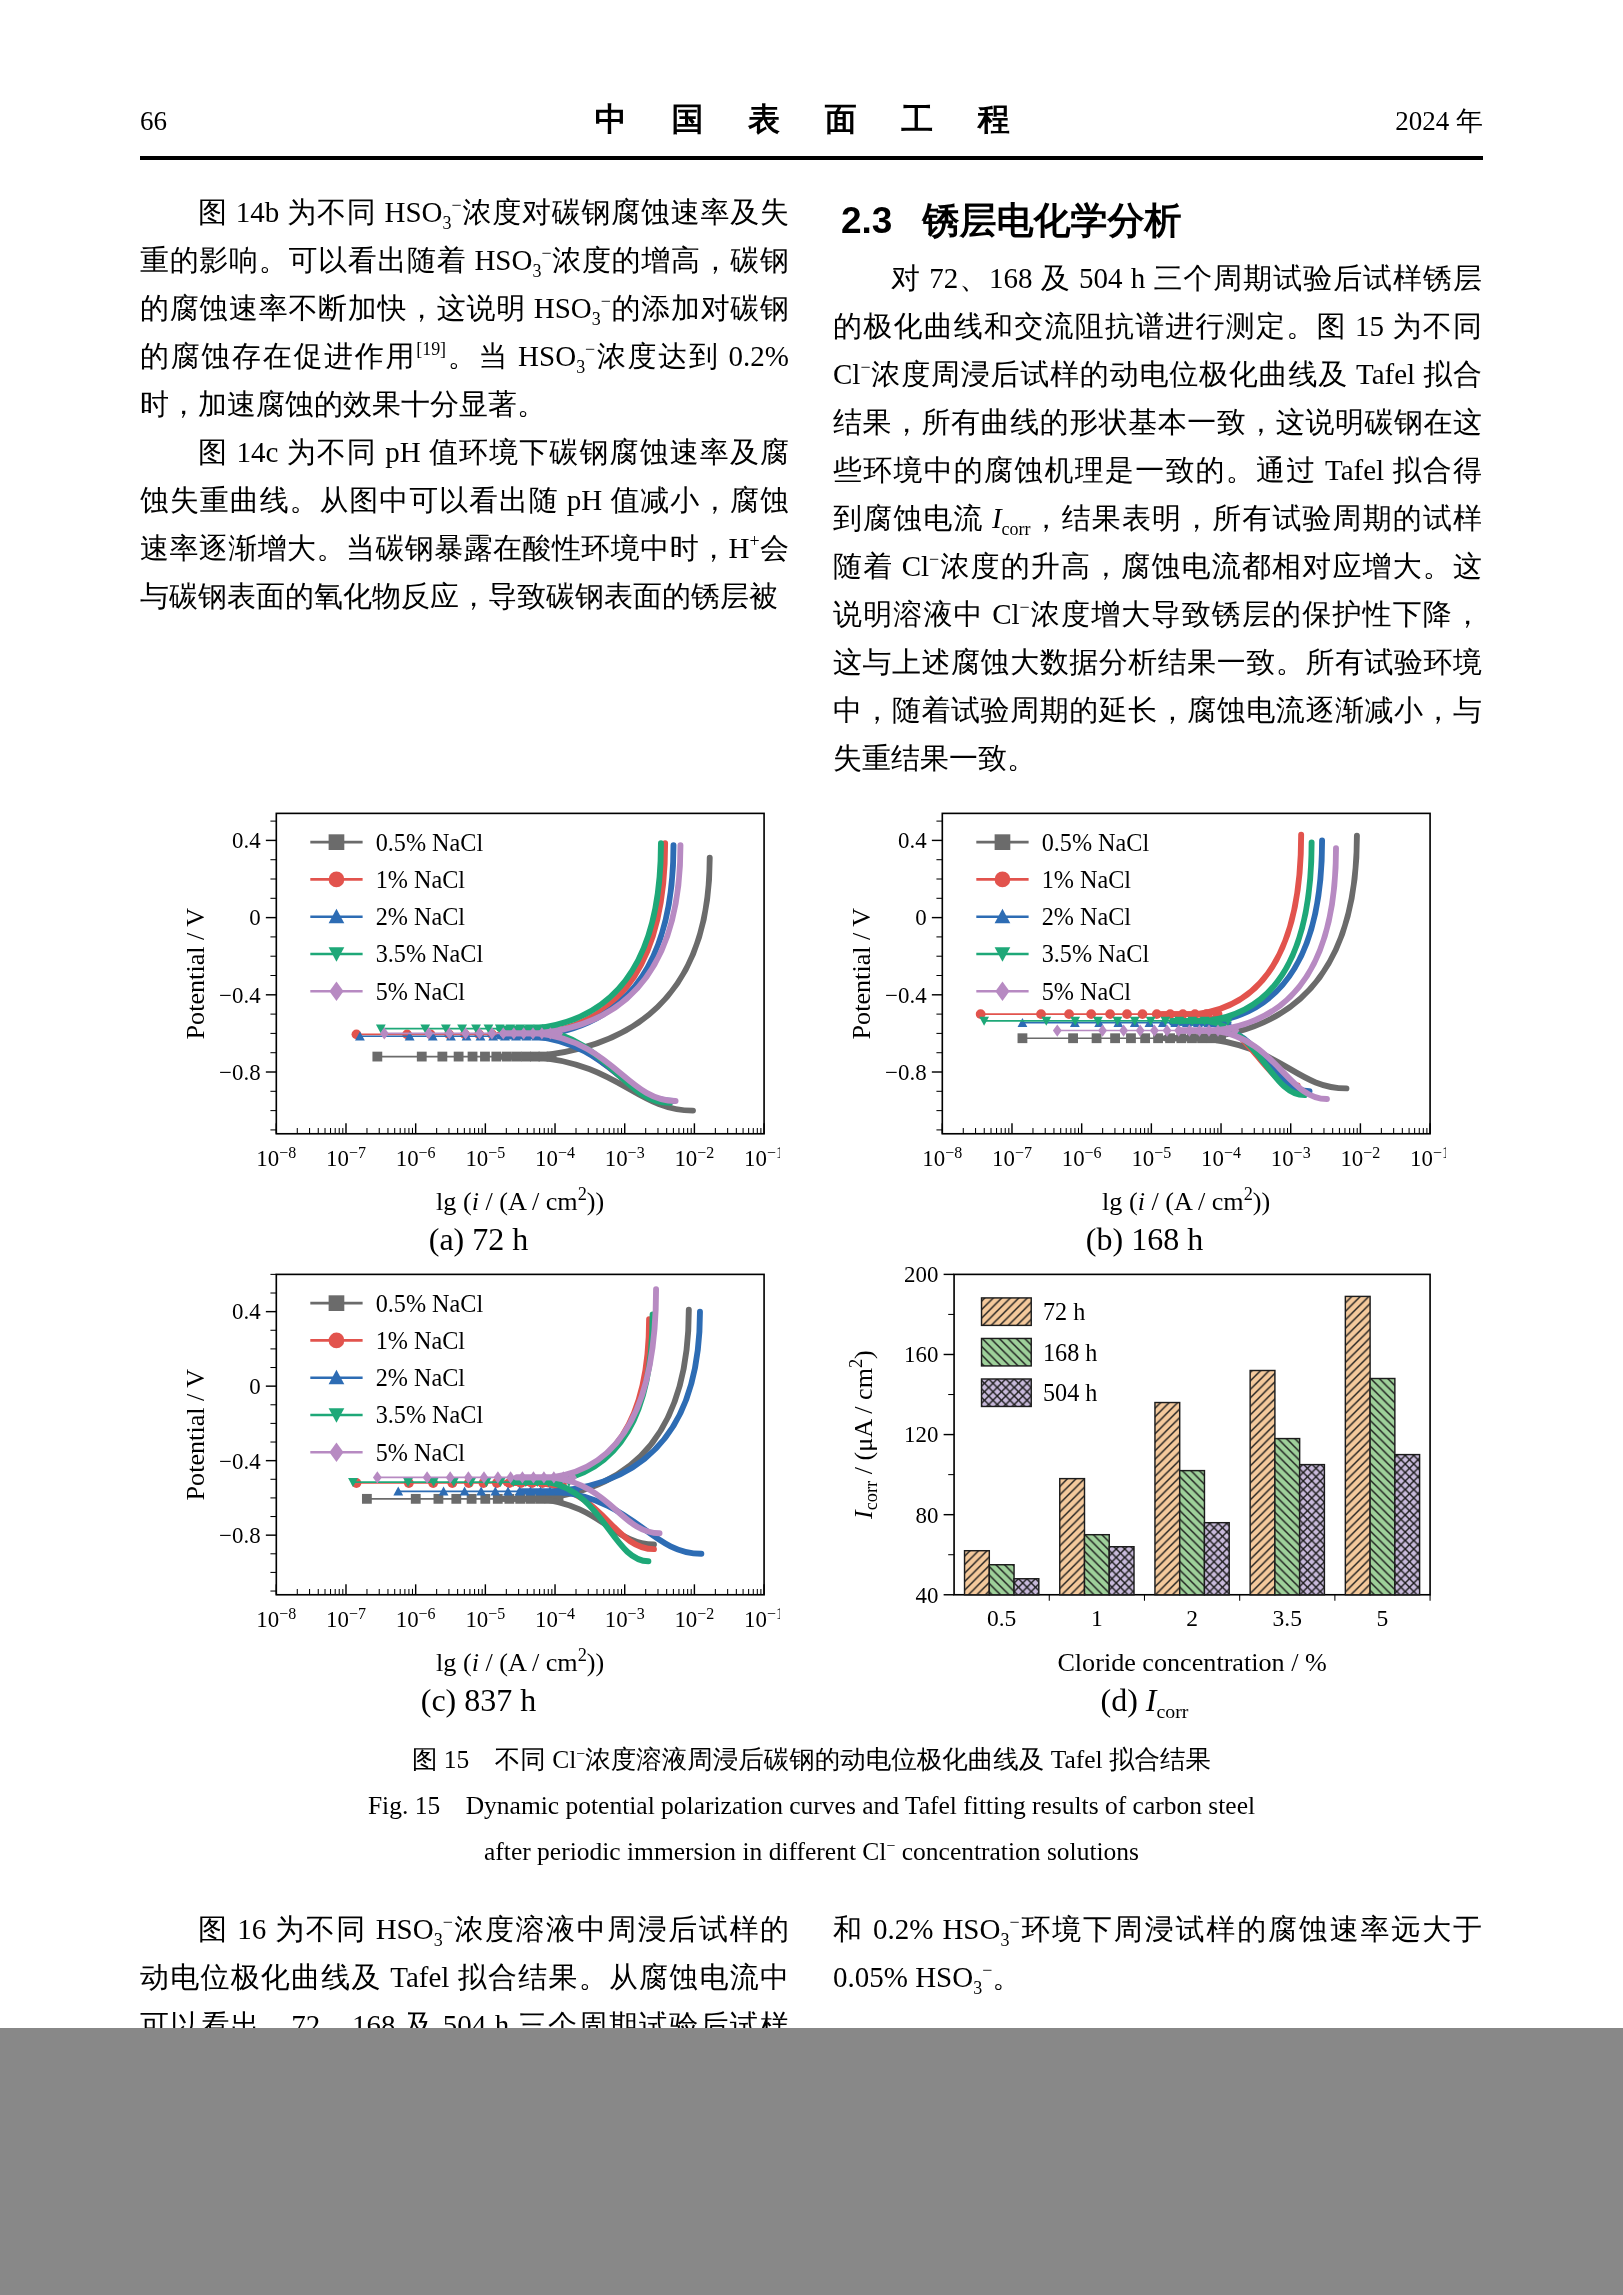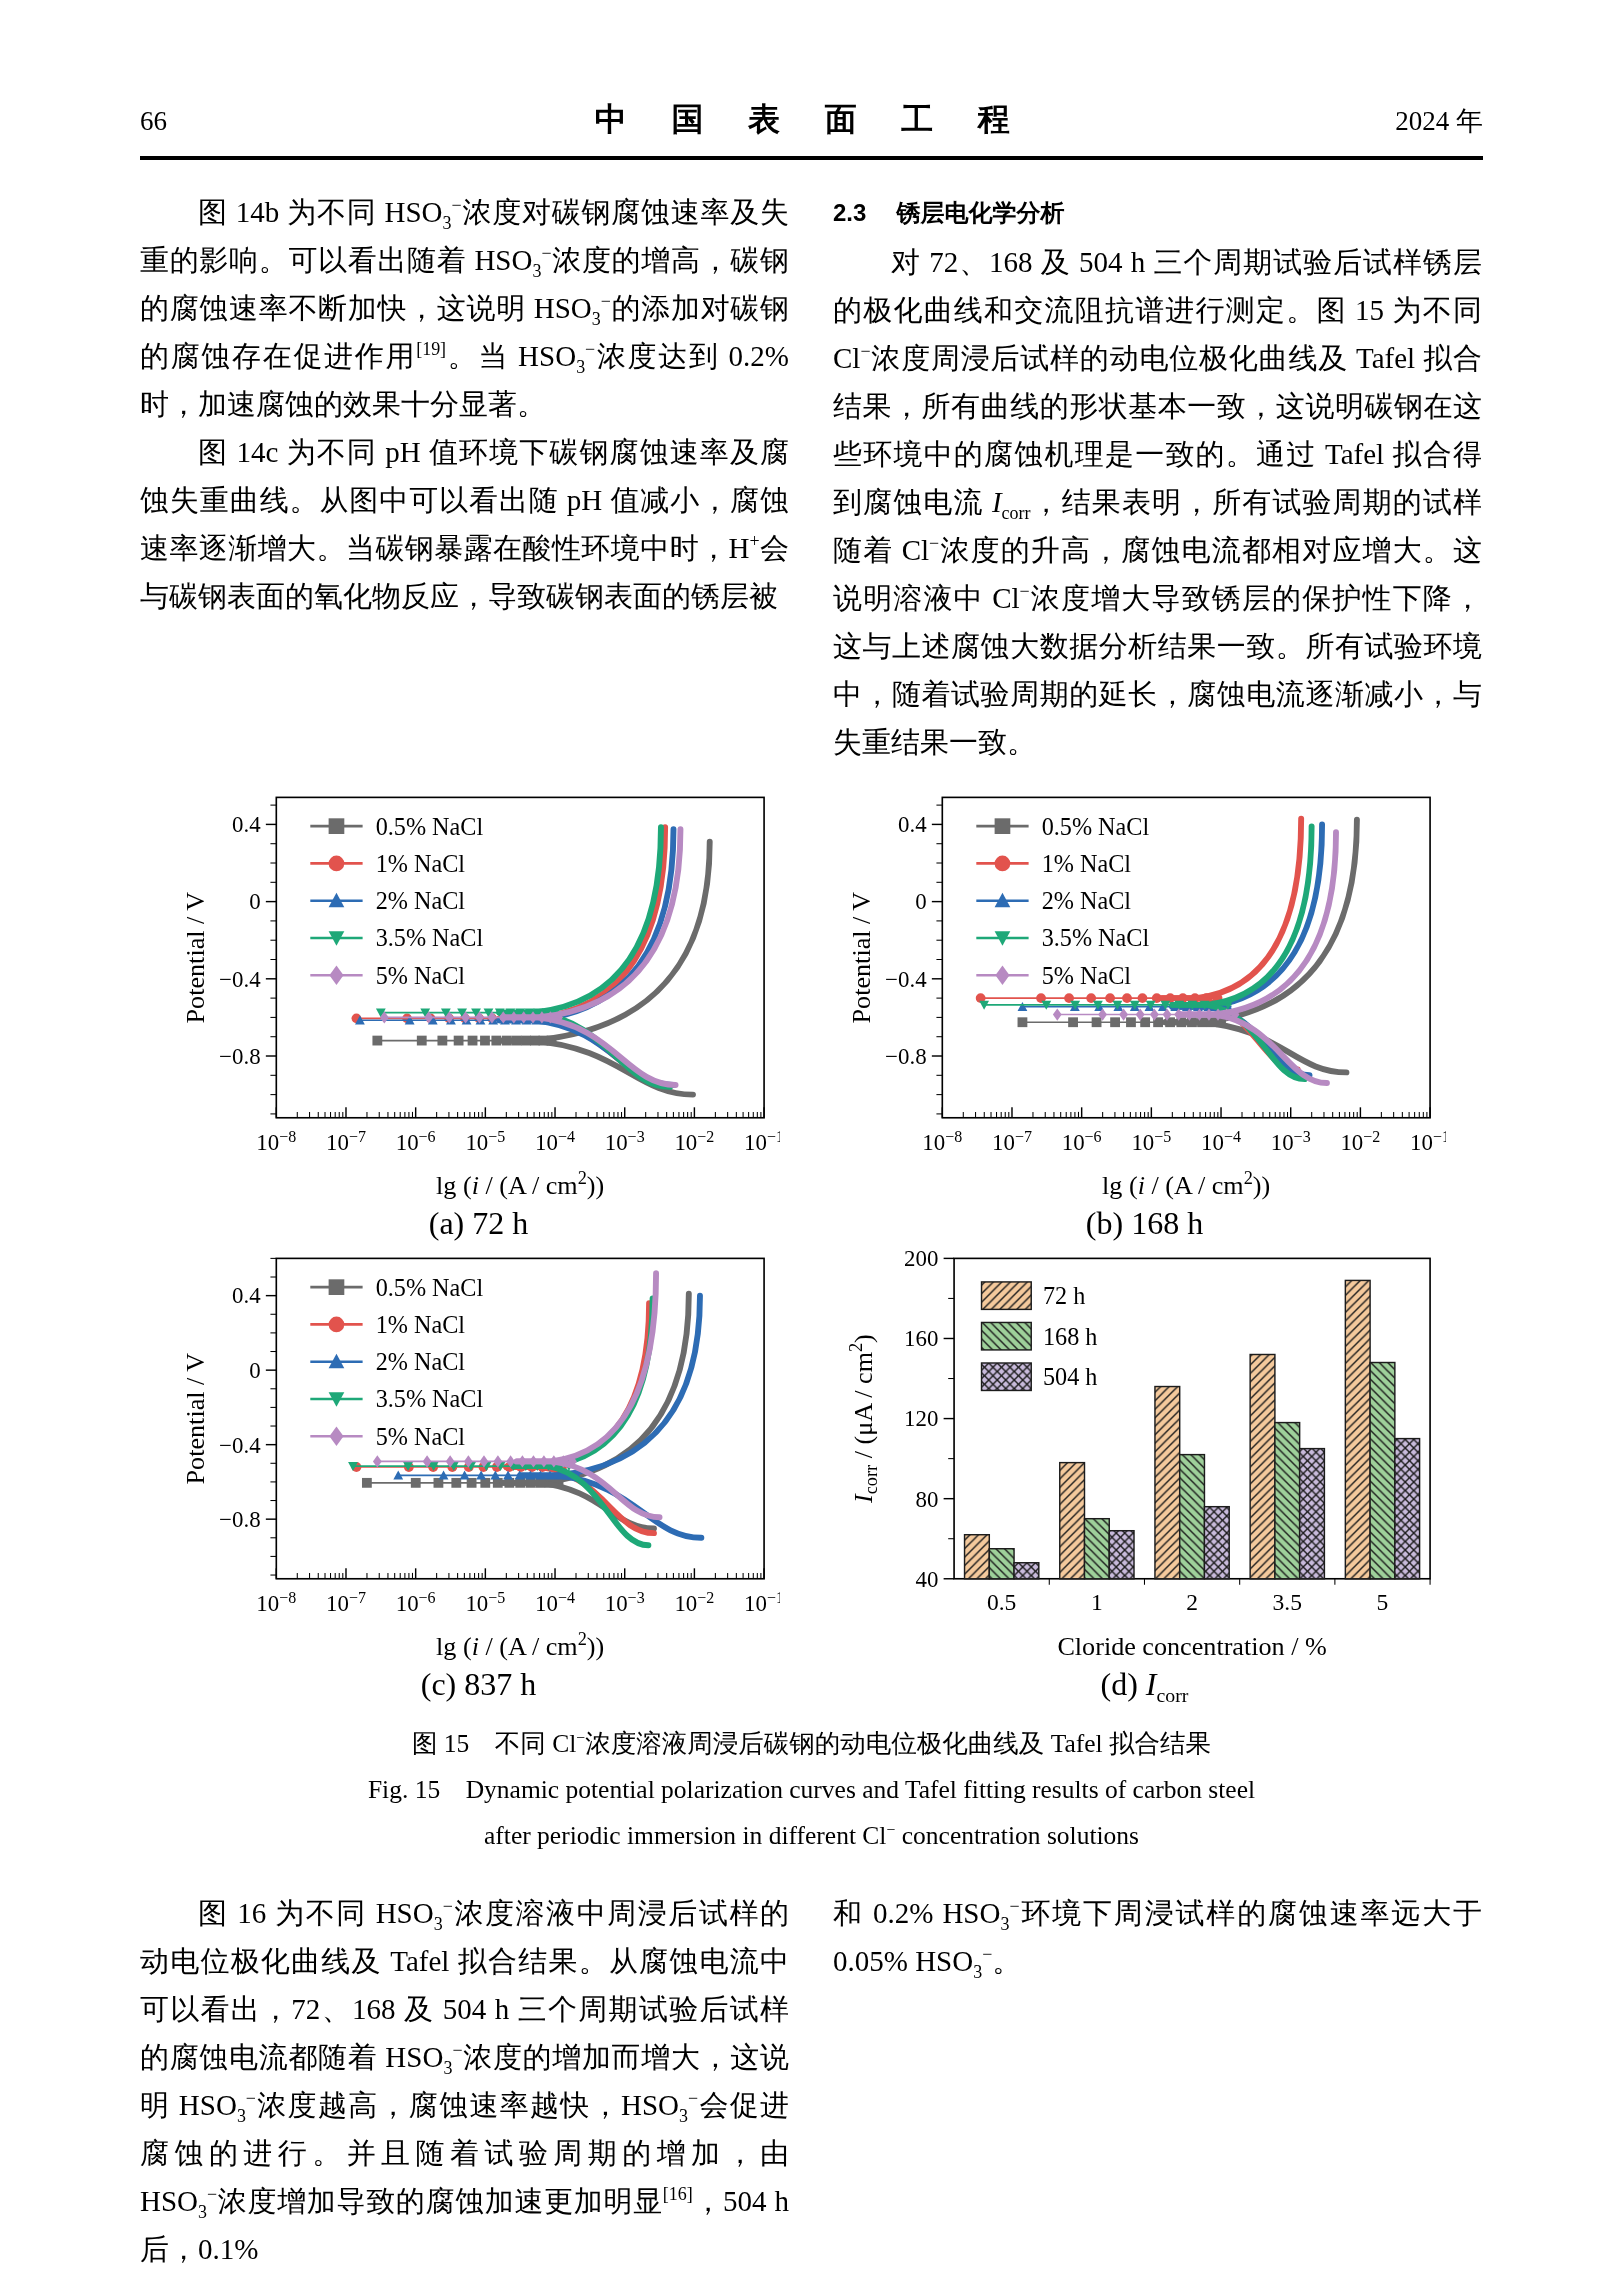--- a/index.html
+++ b/index.html
@@ -1,30 +1,30 @@
 <!DOCTYPE html>
 <html style="font-size:10.5px"><head>
 <meta charset="utf-8">
 <style>
   html,body{margin:0;padding:0;background:#888;}
   .page{
-    position:relative;width:1623px;height:2295px;background:#ffffff;
+    position:relative;width:1623px;height:2028px;background:#ffffff;
     font-family:"Liberation Serif","DejaVu Serif",serif;color:#000;
     box-sizing:border-box;padding:98px 140px 16px 140px;overflow:hidden;
   }
   .hdr{display:flex;align-items:baseline;font-size:27px;}
   .hdr .pn{width:157px;}
   .hdr .jt{flex:1;text-align:center;font-size:32px;letter-spacing:18.3px;font-weight:600;}
   .hdr .yr{width:157px;text-align:right;}
   .rule{border-bottom:4.6px solid #000;margin-top:14.4px;}
   .cols{display:flex;gap:44px;margin-top:27.5px;}
   .col{width:649px;font-size:29px;line-height:48px;text-align:justify;}
   .col p{margin:0;}
   .col p.ind{text-indent:2em;}
-  h3.sec{font-size:24px;line-height:50px;margin:0;
+  h3.sec{font-size:37px;line-height:50px;margin:8px;
     font-family:"Liberation Sans","DejaVu Sans",sans-serif;font-weight:700;}
   h3.sec .num{margin-right:30px;}
   sub,sup{font-size:0.62em;line-height:0;}
   .figgrid{display:grid;grid-template-columns:602px 602px;column-gap:64px;row-gap:6.5px;
     justify-content:center;margin-top:17px;}
   .panel{text-align:center;}
   .panel svg{display:block;}
   .pcap{font-size:32px;line-height:30px;margin-top:0;}
   .figcap{text-align:center;margin-top:22px;font-size:25.5px;line-height:46px;}
   svg text{font-family:"Liberation Serif","DejaVu Serif",serif;fill:#000;}

